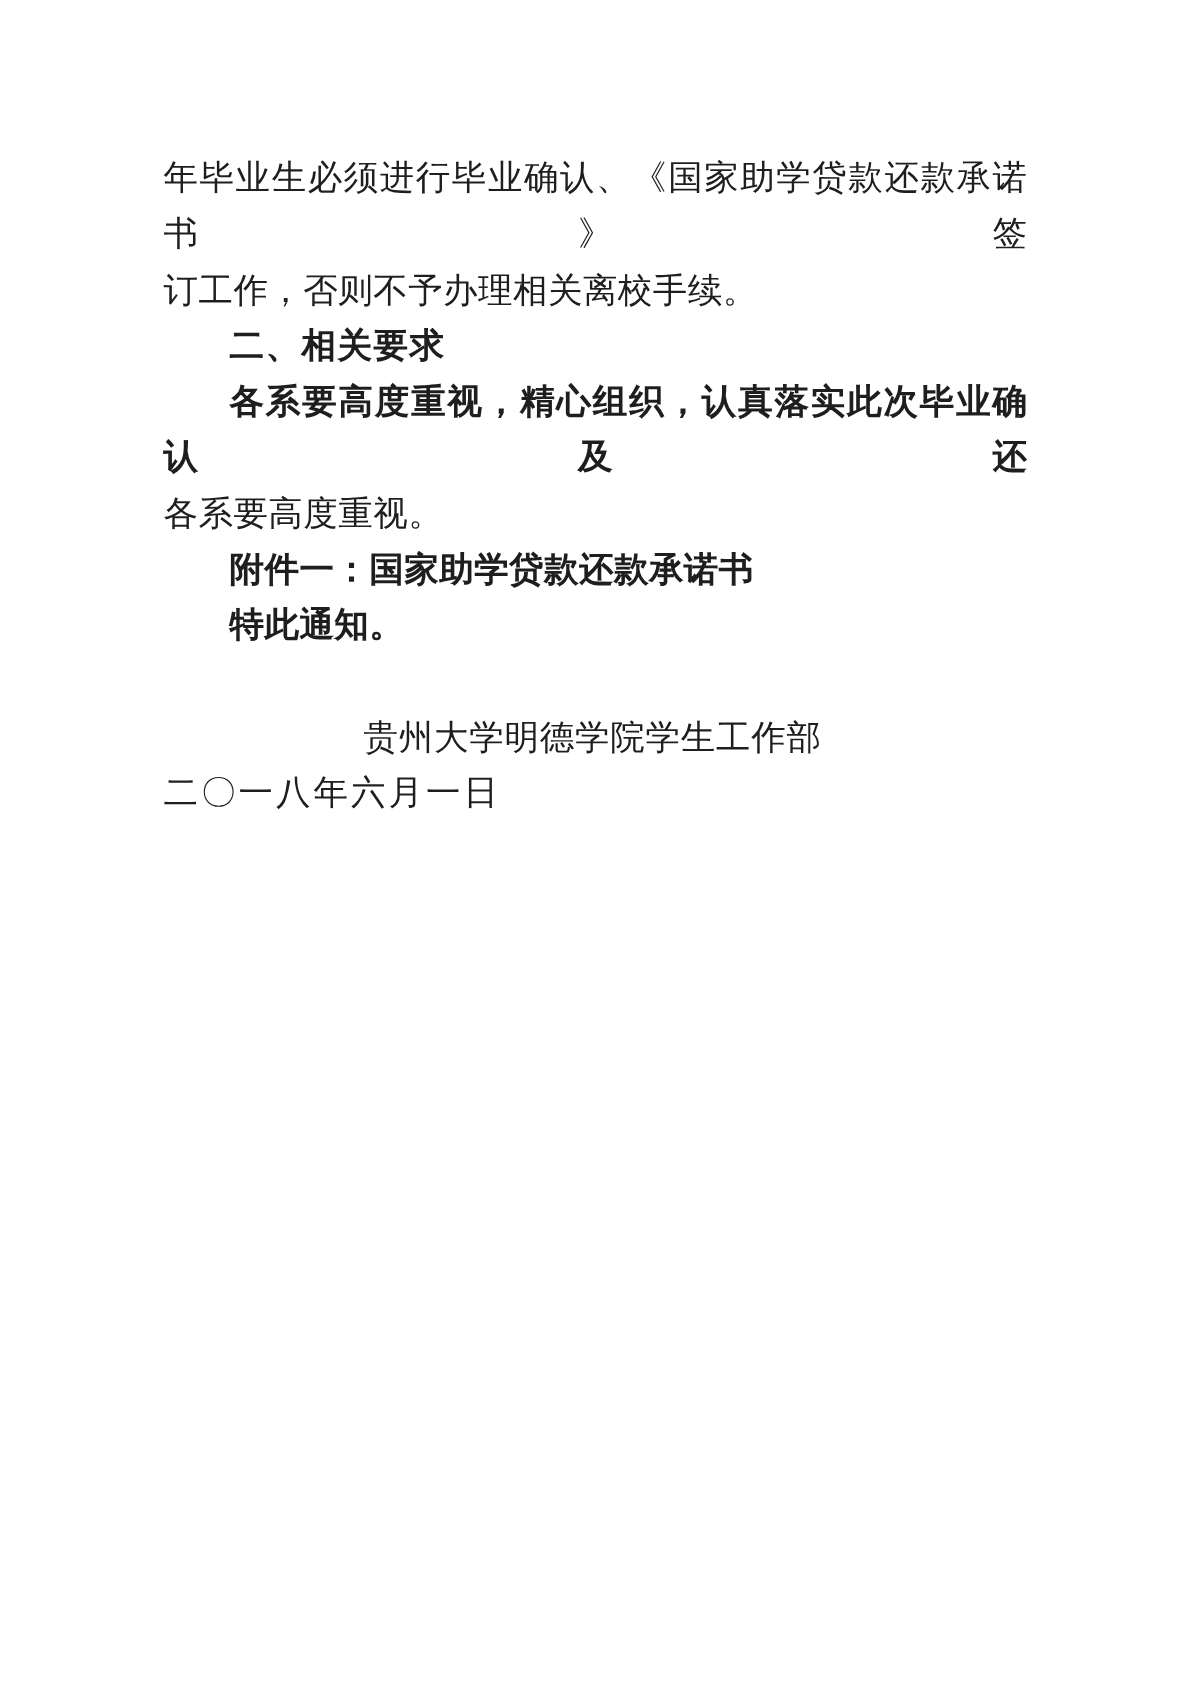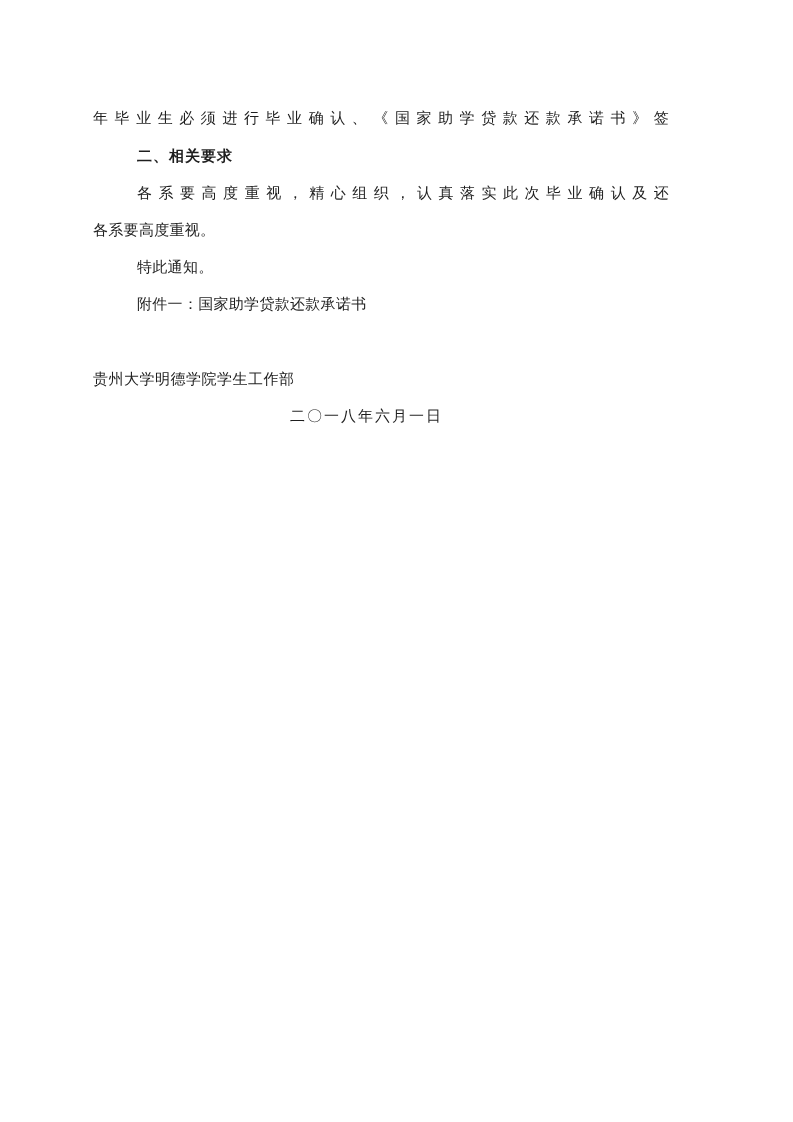--- a/index.html
+++ b/index.html
@@ -9,68 +9,70 @@
   }
   .page {
     position: relative;
     width: 793px;
     height: 1122px;
     background: #ffffff;
     overflow: hidden;
   }
   .doc {
     position: absolute;
-    left: 93px;
+    left: 109px;
     top: 100px;
     width: 576px;
     font-family: "Liberation Serif", "DejaVu Serif", serif;
-    font-size: 15px;
+    font-size: 23px;
     line-height: 37.3px;
     color: #1e1e1e;
     letter-spacing: 0.3px;
   }
   .line {
     margin: 0;
     padding: 0;
   }
   
   .just {
     text-align: justify;
     text-align-last: justify;
   }
   .indent {
     text-indent: 44px;
+    font-weight: bold;
   }
   .heading {
     font-weight: bold;
     font-family: Liberation Sans, sans-serif;
     letter-spacing: 1px;
   }
   .blank {
     height: 37.3px;
   }
   .sign {
-    text-align: left;
+    text-align: center;
     padding-right: 4px;
     letter-spacing: 0.5px;
   }
   .date {
-    text-align: center;
+    text-align: left;
     padding-right: 29px;
     letter-spacing: 2px;
   }
 </style>
 </head>
 <body>
 
 <div class="page">
   <main class="doc">
     <p class="line just">年毕业生必须进行毕业确认、《国家助学贷款还款承诺书》签</p>
+    <p class="line">订工作，否则不予办理相关离校手续。</p>
     <p class="line heading indent">二、相关要求</p>
     <p class="line just indent">各系要高度重视，精心组织，认真落实此次毕业确认及还</p>
     <p class="line">各系要高度重视。</p>
+    <p class="line indent">附件一：国家助学贷款还款承诺书</p>
     <p class="line indent">特此通知。</p>
-    <p class="line indent">附件一：国家助学贷款还款承诺书</p>
     <div class="blank"></div>
     <p class="line sign">贵州大学明德学院学生工作部</p>
     <p class="line date">二〇一八年六月一日</p>
   </main>
 </div>
 
 </body></html>

